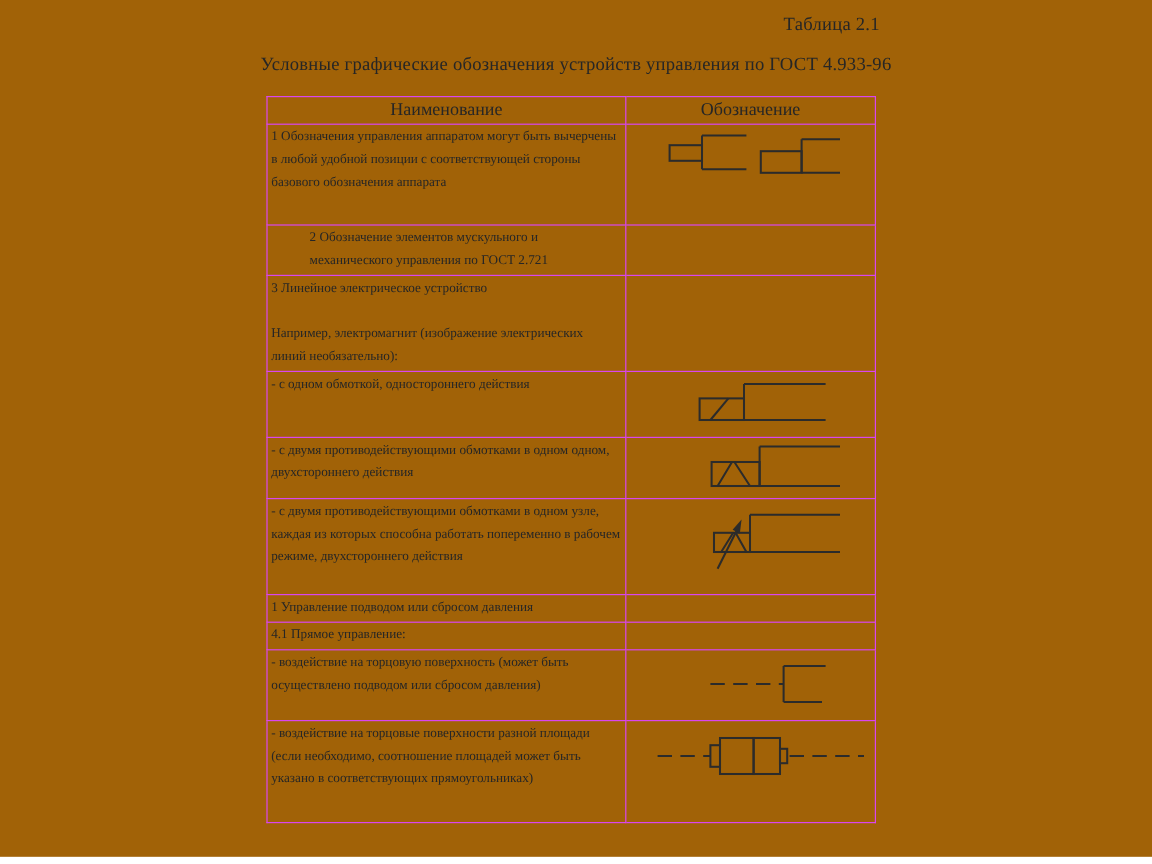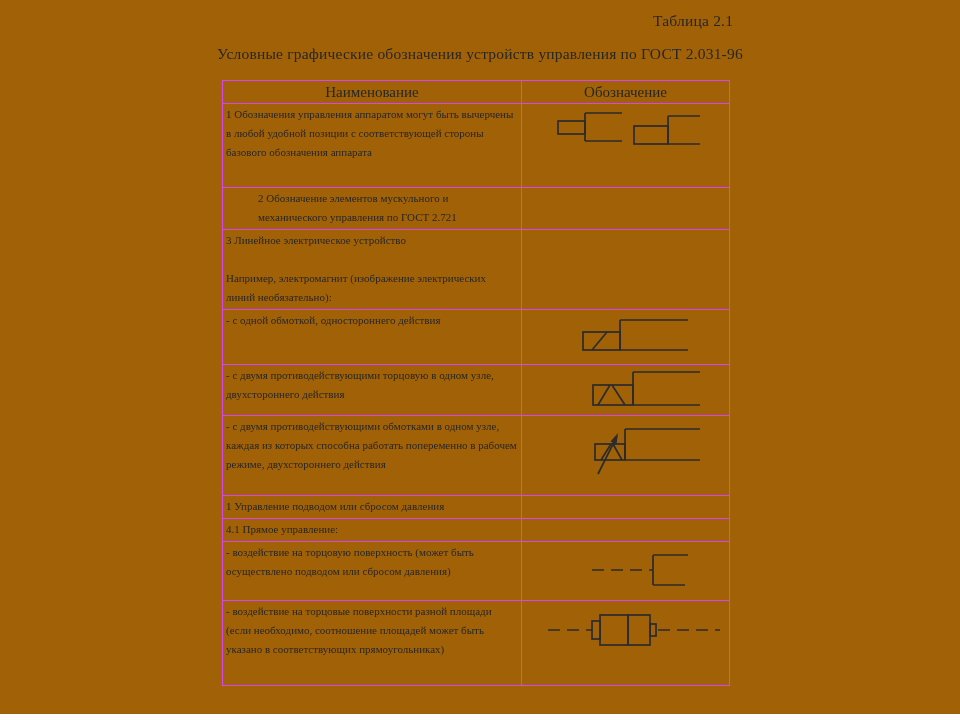--- a/index.html
+++ b/index.html
@@ -49,21 +49,21 @@
 
   .stroke { stroke: #2b2b2b; stroke-width: 1.7; fill: none; }
   .fillink { fill: #2b2b2b; stroke: none; }
 </style>
 </head>
 <body>
 
 <div class="page">
 
   <div class="table-label">Таблица 2.1</div>
-  <div class="caption">Условные графические обозначения устройств управления по ГОСТ 2.031-96</div>
+  <div class="caption">Условные графические обозначения устройств управления по ГОСТ 4.933-96</div>
 
   <table class="gost">
     <colgroup>
       <col style="width:299px">
       <col style="width:208px">
     </colgroup>
     <thead>
       <tr>
         <th>Наименование</th>
         <th>Обозначение</th>
@@ -89,32 +89,32 @@
       </tr>
 
       <tr class="h75">
         <td class="name">3 Линейное электрическое устройство
 
 Например, электромагнит (изображение электрических линий необязательно):</td>
         <td class="sym"></td>
       </tr>
 
       <tr class="h55">
-        <td class="name">- с одной обмоткой, одностороннего действия</td>
+        <td class="name">- с одном обмоткой, одностороннего действия</td>
         <td class="sym">
           <svg width="205" height="53" viewBox="0 0 205 53">
             <rect class="stroke" x="61" y="22" width="37" height="18"></rect>
             <path class="stroke" d="M70 40 L85 22"></path>
             <path class="stroke" d="M98 10 V40 M98 10 H166 M98 40 H166"></path>
           </svg>
         </td>
       </tr>
 
       <tr class="h51">
-        <td class="name">- с двумя противодействующими торцовую в одном узле, двухстороннего действия</td>
+        <td class="name">- с двумя противодействующими обмотками в одном одном, двухстороннего действия</td>
         <td class="sym">
           <svg width="205" height="50" viewBox="0 0 205 50">
             <rect class="stroke" x="71" y="20" width="40" height="20"></rect>
             <path class="stroke" d="M76 40 L88 20 M90 20 L103 40"></path>
             <path class="stroke" d="M111 7 V40 M111 7 H178 M111 40 H178"></path>
           </svg>
         </td>
       </tr>
 
       <tr class="h80">

